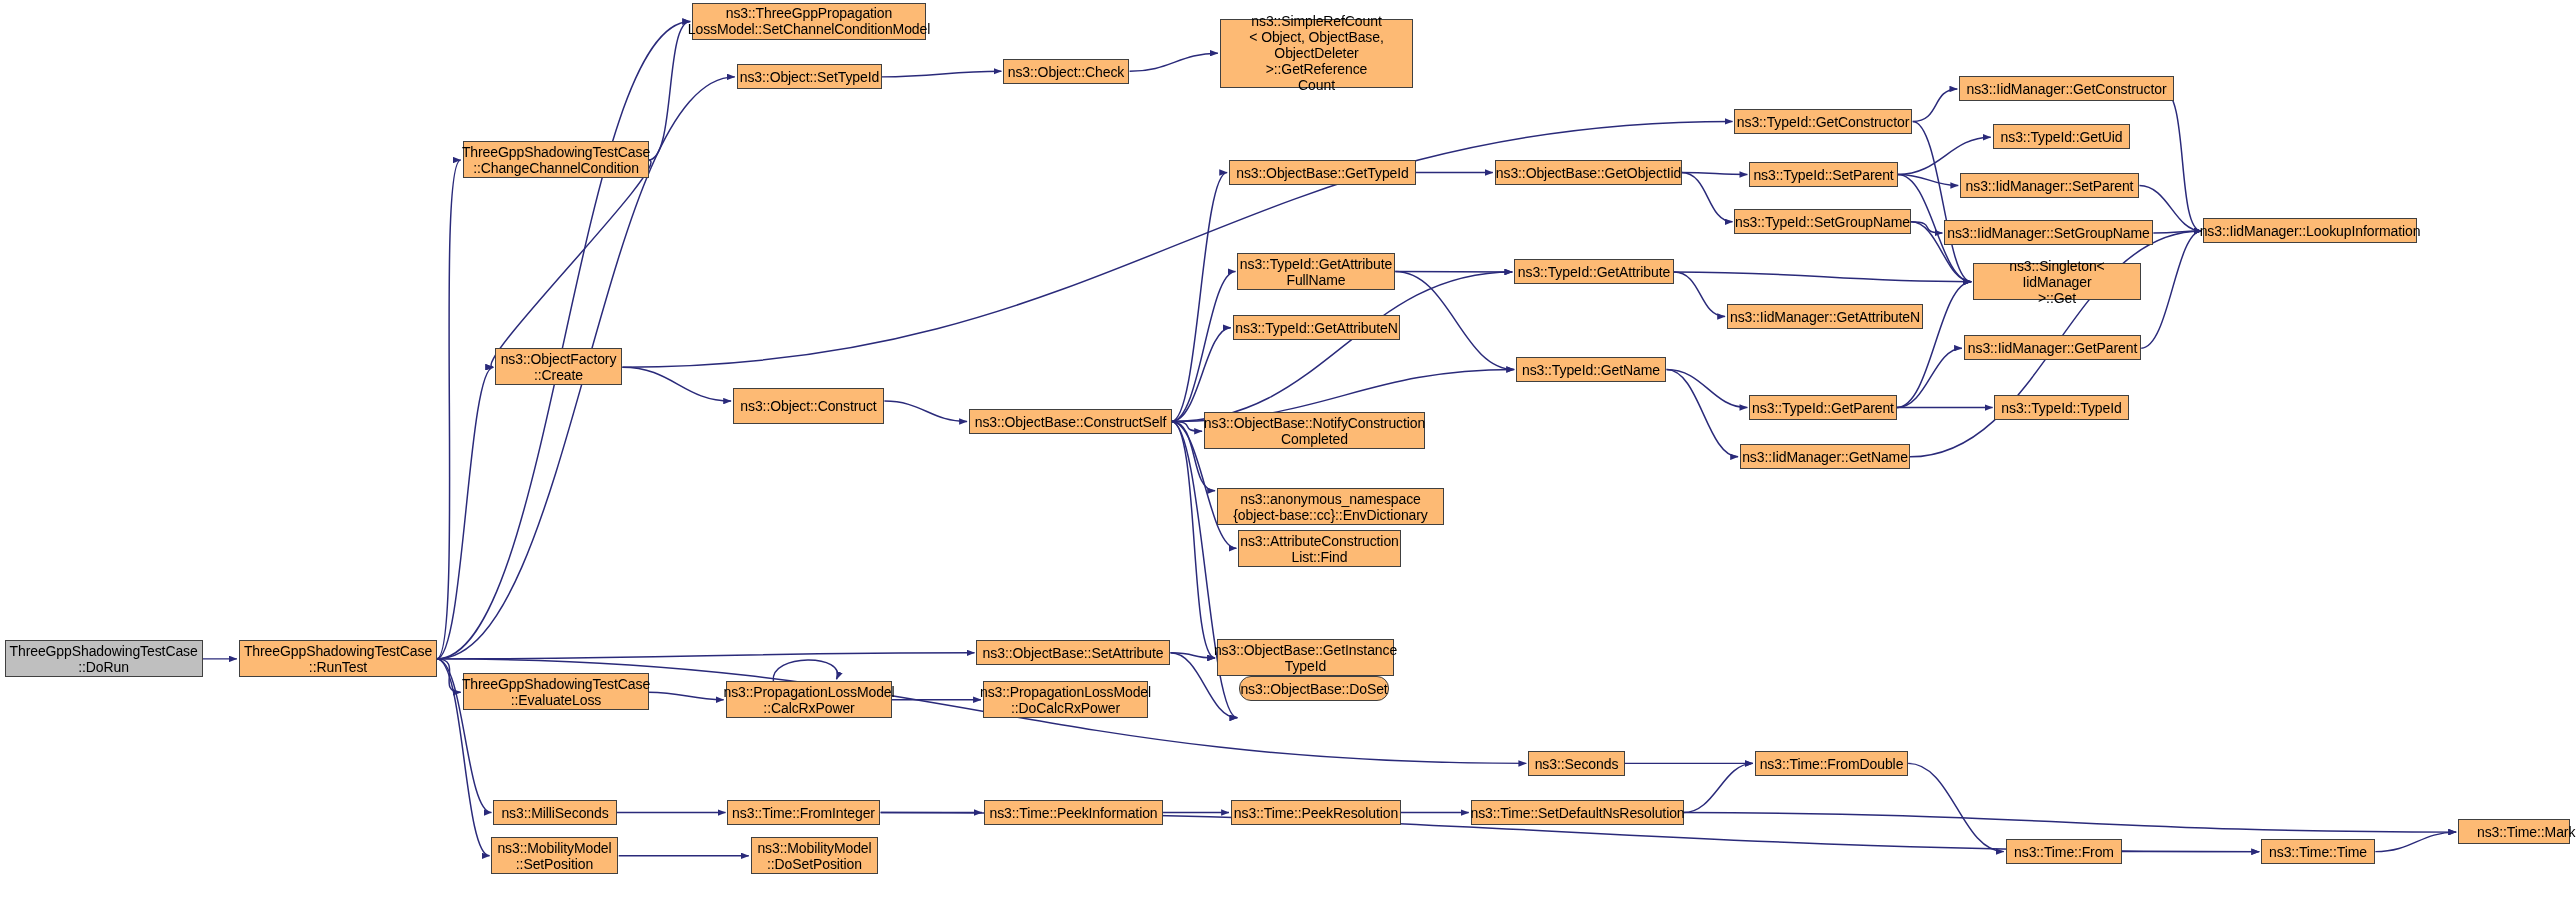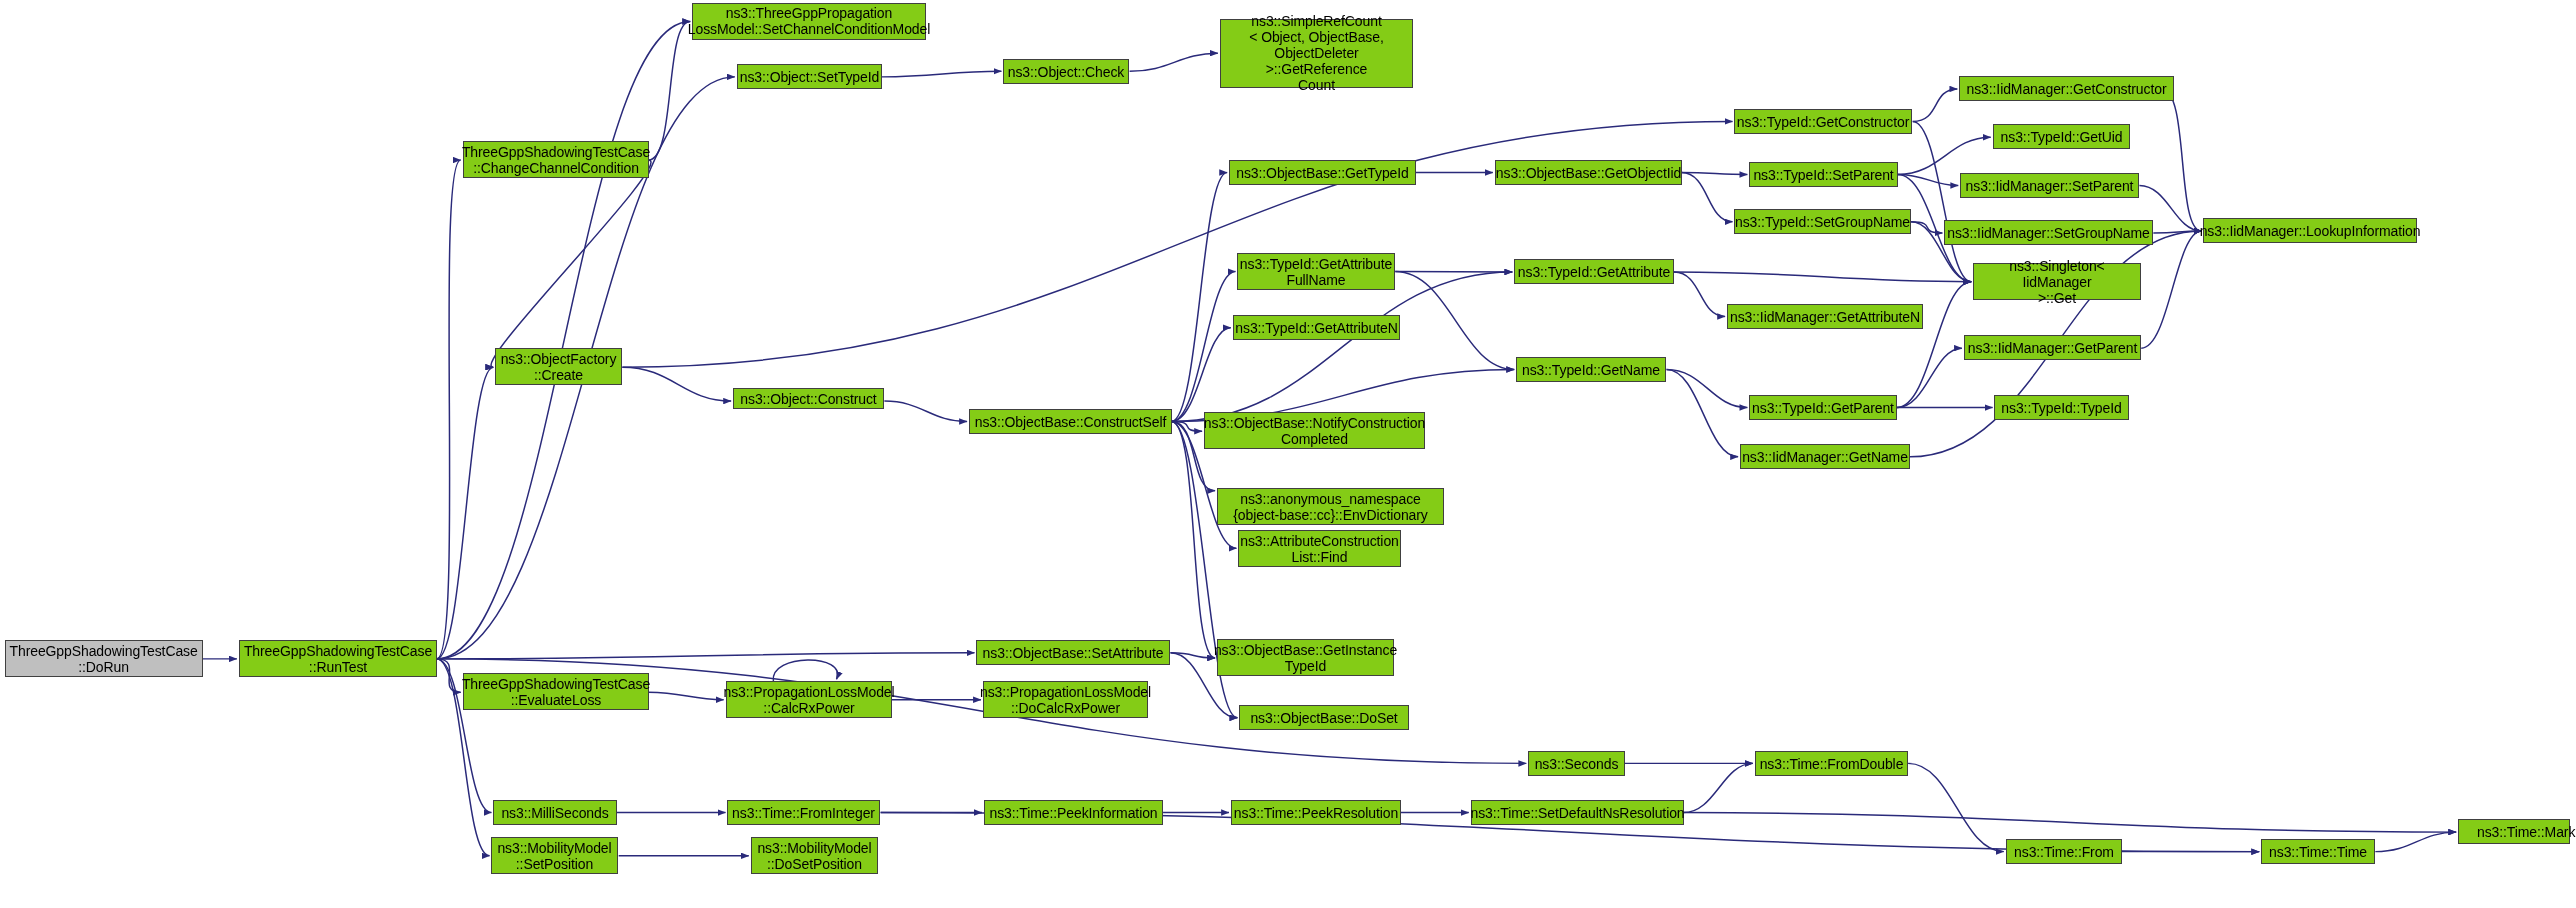--- a/index.html
+++ b/index.html
@@ -1,20 +1,20 @@
 <!DOCTYPE html>
 <html style="font-size:15px"><head>
 <meta charset="utf-8">
 <style>
   html,body{margin:0;padding:0;background:#ffffff;}
   #canvas{position:relative;width:2576px;height:909px;background:#ffffff;
           font-family:"Liberation Sans","DejaVu Sans",sans-serif;}
   #edges{position:absolute;left:0;top:0;width:2576px;height:909px;}
   .node{position:absolute;box-sizing:border-box;border:0.9px solid #404040;
-        background:#84cc16;display:flex;align-items:center;justify-content:center;
+        background:#fdba74;display:flex;align-items:center;justify-content:center;
         text-align:center;font-size:14px;line-height:16px;color:#000000;
         padding:0.9px 3.7px;white-space:pre-line;letter-spacing:-0.1px;}
   .node.root{background:#bfbfbf;border-color:#404040;}
 </style>
 </head>
 <body>
 
 <div id="canvas">
   <svg id="edges" viewBox="0 0 2773 978" xmlns="http://www.w3.org/2000/svg">
     <defs>
@@ -100,21 +100,21 @@
 ::RunTest</div>
       <div class="node" style="left: 463px; top: 141px; width: 186px; height: 37px;">ThreeGppShadowingTestCase
 ::ChangeChannelCondition</div>
       <div class="node" style="left: 463px; top: 673px; width: 186px; height: 37px;">ThreeGppShadowingTestCase
 ::EvaluateLoss</div>
       <div class="node" style="left: 692px; top: 2.8px; width: 234px; height: 37px;">ns3::ThreeGppPropagation
 LossModel::SetChannelConditionModel</div>
       <div class="node" style="left: 737px; top: 64px; width: 145px; height: 25px;">ns3::Object::SetTypeId</div>
       <div class="node" style="left: 495px; top: 348px; width: 127px; height: 37px;">ns3::ObjectFactory
 ::Create</div>
-      <div class="node" style="left: 733px; top: 388px; width: 151px; height: 21px;">ns3::Object::Construct</div>
+      <div class="node" style="left: 733px; top: 388px; width: 151px; height: 36px;">ns3::Object::Construct</div>
       <div class="node" style="left: 726px; top: 681px; width: 166px; height: 37px;">ns3::PropagationLossModel
 ::CalcRxPower</div>
       <div class="node" style="left: 491px; top: 837px; width: 127px; height: 37px;">ns3::MobilityModel
 ::SetPosition</div>
       <div class="node" style="left: 493px; top: 800px; width: 124px; height: 25px;">ns3::MilliSeconds</div>
       <div class="node" style="left: 1003px; top: 59px; width: 126px; height: 25px;">ns3::Object::Check</div>
       <div class="node" style="left: 1220px; top: 18.6px; width: 193px; height: 69px;">ns3::SimpleRefCount
 &lt; Object, ObjectBase,
 ObjectDeleter &gt;::GetReference
 Count</div>
@@ -127,21 +127,21 @@
 Completed</div>
       <div class="node" style="left: 1217px; top: 488px; width: 227px; height: 37px;">ns3::anonymous_namespace
 {object-base::cc}::EnvDictionary</div>
       <div class="node" style="left: 1238px; top: 530px; width: 163px; height: 37px;">ns3::AttributeConstruction
 List::Find</div>
       <div class="node" style="left: 976px; top: 640px; width: 194px; height: 25px;">ns3::ObjectBase::SetAttribute</div>
       <div class="node" style="left: 983px; top: 681px; width: 165px; height: 37px;">ns3::PropagationLossModel
 ::DoCalcRxPower</div>
       <div class="node" style="left: 1217px; top: 639px; width: 177px; height: 37px;">ns3::ObjectBase::GetInstance
 TypeId</div>
-      <div class="node" style="left: 1239px; top: 705px; width: 170px; height: 25px;">ns3::ObjectBase::DoSet</div>
+      <div class="node" style="left: 1239px; top: 676px; width: 150px; height: 25px; border-radius: 12px;">ns3::ObjectBase::DoSet</div>
       <div class="node" style="left: 727px; top: 800px; width: 153px; height: 25px;">ns3::Time::FromInteger</div>
       <div class="node" style="left: 751px; top: 837px; width: 127px; height: 37px;">ns3::MobilityModel
 ::DoSetPosition</div>
       <div class="node" style="left: 984px; top: 800px; width: 179px; height: 25px;">ns3::Time::PeekInformation</div>
       <div class="node" style="left: 1231px; top: 800px; width: 170px; height: 25px;">ns3::Time::PeekResolution</div>
       <div class="node" style="left: 1528px; top: 751px; width: 97px; height: 25px;">ns3::Seconds</div>
       <div class="node" style="left: 1471px; top: 800px; width: 213px; height: 25px;">ns3::Time::SetDefaultNsResolution</div>
       <div class="node" style="left: 1734px; top: 109px; width: 178px; height: 25px;">ns3::TypeId::GetConstructor</div>
       <div class="node" style="left: 1495px; top: 160px; width: 187px; height: 25px;">ns3::ObjectBase::GetObjectIid</div>
       <div class="node" style="left: 1749px; top: 162px; width: 149px; height: 25px;">ns3::TypeId::SetParent</div>

